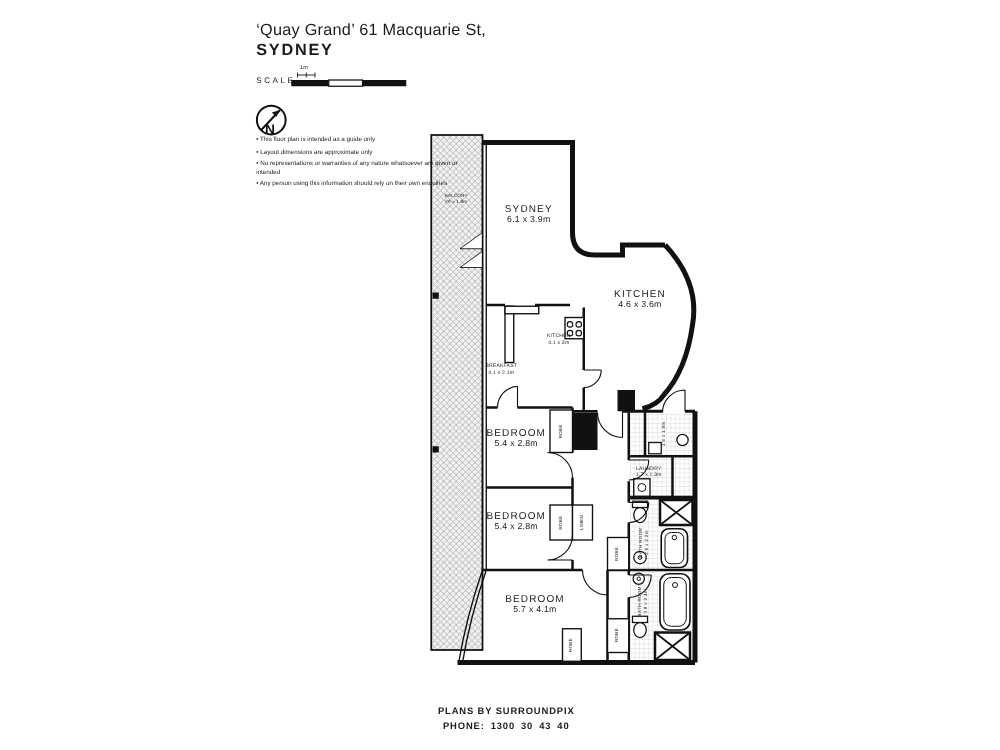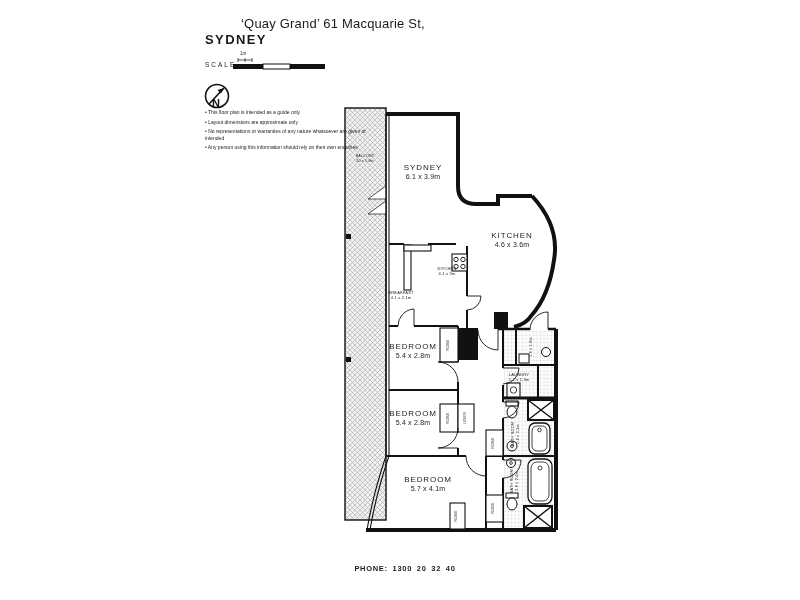--- a/index.html
+++ b/index.html
@@ -1,21 +1,21 @@
 <!DOCTYPE html>
 <html><head>
 <meta charset="utf-8">
 <style>
   html,body { margin:0; padding:0; }
   body {
     width:800px; height:600px; background:#ffffff; position:relative;
     font-family:"Liberation Sans", sans-serif; color:#1b1b1b; overflow:hidden;
   }
   .abs { position:absolute; }
-  #title-line1 { font-size:13px; letter-spacing:0.2px;margin-left:36px; }
+  #title-line1 { font-size:13px; letter-spacing:0.2px; }
   #title-line2 { font-size:13px; font-weight:bold; letter-spacing:1.4px; margin-top:1px; }
   #scale-label { font-size:6.5px; letter-spacing:2px; }
   #scale-1m    { font-size:4.5px; }
   #disclaimer  { width:162px; font-size:5px; line-height:1.3; }
   .disc-item   { margin-bottom:3px; }
   .rlab { text-align:center; transform:translate(-50%,-50%); white-space:nowrap; }
   .rlab .nm { font-size:8px; letter-spacing:0.9px; }
   .rlab .dm { font-size:7px; letter-spacing:0.2px; margin-top:1px; }
   .slab { text-align:center; transform:translate(-50%,-50%); font-size:4px;
           line-height:1.3; white-space:nowrap; letter-spacing:0.2px; }
@@ -232,14 +232,15 @@
   <div>3.8 x 2.4m</div>
 </div>
 <div class="abs vlab" style="left:449px;top:345px">ROBE</div>
 <div class="abs vlab" style="left:449px;top:418px">ROBE</div>
 <div class="abs vlab" style="left:466px;top:418px">LINEN</div>
 <div class="abs vlab" style="left:494px;top:443px">ROBE</div>
 <div class="abs vlab" style="left:494px;top:508px">ROBE</div>
 <div class="abs vlab" style="left:457px;top:516px">ROBE</div>
 
 <div class="abs" id="footer">
-  <div class="ph">PHONE: 1300 20 32 40</div>
+  <div>PLANS BY SURROUNDPIX</div>
+  <div class="ph">PHONE: 1300 30 43 40</div>
 </div>
 
 </body></html>

